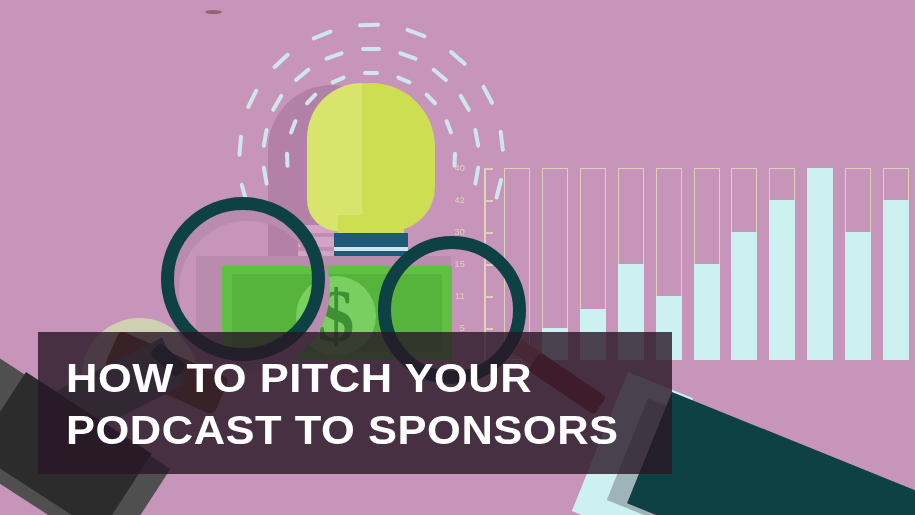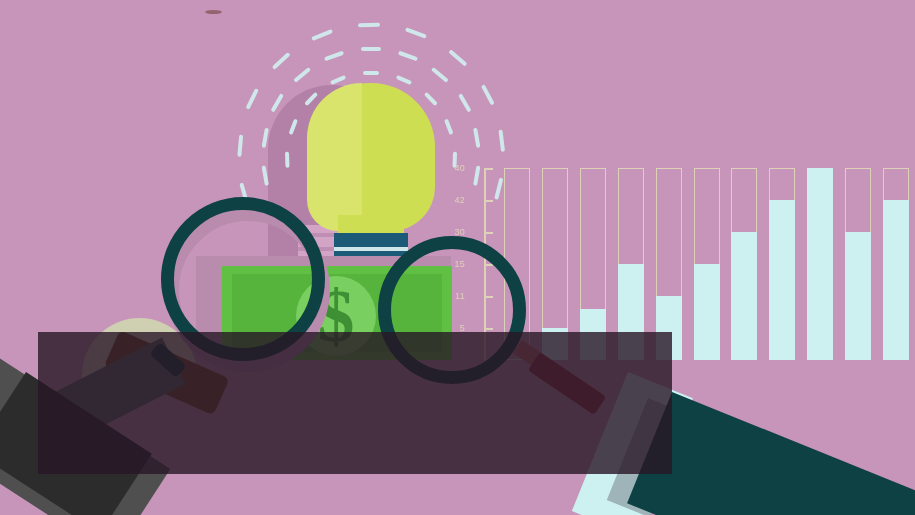--- a/index.html
+++ b/index.html
@@ -454,14 +454,18 @@
   <div class="abs" id="right-cuff"></div>
   <div class="abs" id="right-arm"></div>
 
   <div class="mag-shadow" style="left:166px; top:208px; width:164px; height:164px;"></div>
   <div class="mag-handle" style="left:150px; top:352px; width:36px; height:16px; transform:rotate(42deg);"></div>
   <div class="mag-ring" style="left:161px; top:197px; width:164px; height:164px;"></div>
 
   <div class="mag-ring" style="left:378px; top:236px; width:148px; height:148px;"></div>
 
   <div class="abs" id="title-box"></div>
+  <div class="abs" id="title-text">
+    <div class="title-line">HOW TO PITCH YOUR</div>
+    <div class="title-line">PODCAST TO SPONSORS</div>
+  </div>
 
 </div>
 
 </body></html>

